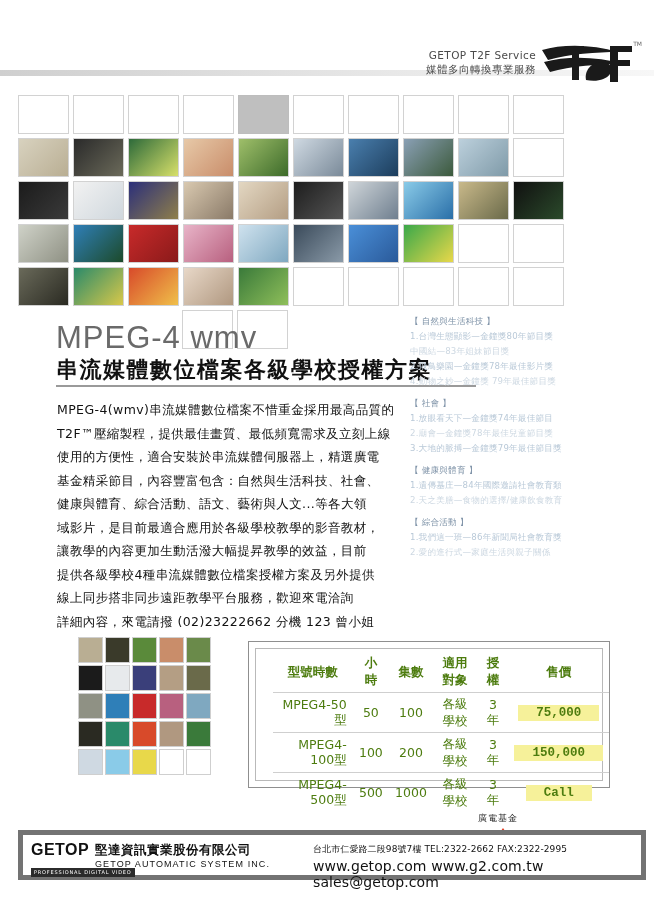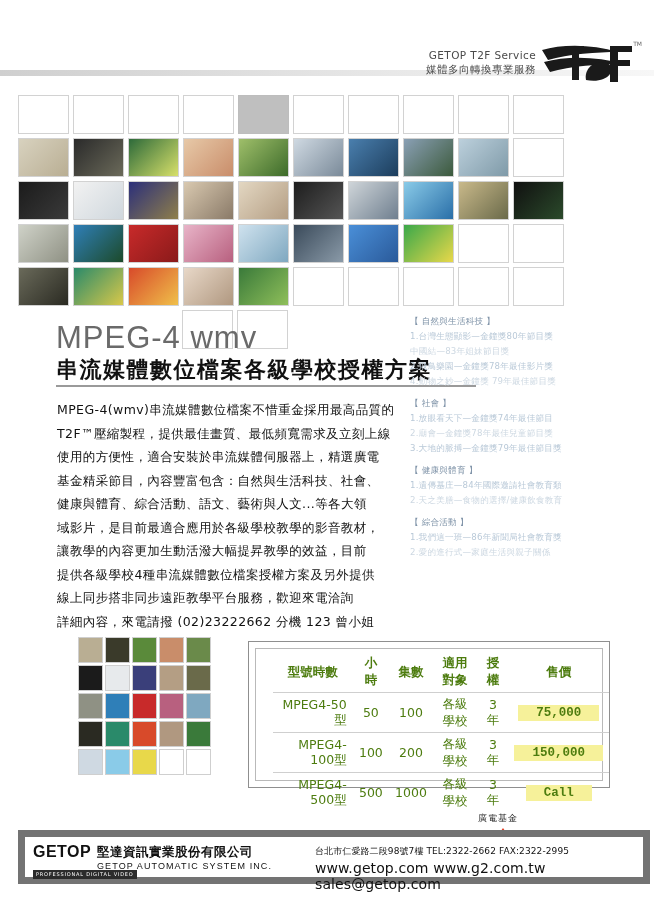--- a/index.html
+++ b/index.html
@@ -63,21 +63,21 @@
   table.price{position:absolute;left:24px;top:10px;border-collapse:collapse;
     font-size:12.5px;color:#4d7c0f;}
   table.price th{font-weight:bold;padding:3px 6px;text-align:center;font-size:12.5px;}
   table.price td{padding:2.5px 6px;text-align:center;border-top:1px solid #cfcfcf;}
   table.price td.model{text-align:right;margin-left:31px;}
   td.price-cell{font-weight:bold;}
   .hl{background:#f6f19a;padding:1px 18px;display:inline-block;font-family:Liberation Mono, monospace;}
 
   
   .footer{position:absolute;left:18px;top:830px;width:618px;height:40px;
-    border:7px solid #737373;background:#ffffff;}
+    border:5px solid #737373;background:#ffffff;}
   .getop{position:absolute;left:8px;top:6px;}
   .getop .g1{font-size:16px;font-weight:bold;color:#111;letter-spacing:.5px;font-family:"Liberation Sans",sans-serif;}
   .getop .g2{margin-top:1px;background:#2b2b2b;color:#fff;font-size:5px;letter-spacing:.8px;padding:1.5px 3px;display:inline-block;}
   .cn-name{position:absolute;left:72px;top:7px;font-size:12.5px;font-weight:bold;color:#111;letter-spacing:.5px;}
   .en-name{position:absolute;left:72px;top:24px;font-size:9px;color:#111;letter-spacing:1.1px;font-family:"Liberation Sans",sans-serif;}
   .addr{position:absolute;left:290px;top:8px;font-size:9px;color:#111;letter-spacing:.1px;}
   .web{position:absolute;left:290px;top:23px;font-size:14px;color:#111;letter-spacing:.1px;}
   .fund-label{position:absolute;right:24px;top:812px;font-size:9px;color:#222;letter-spacing:1px;}
   .fund-mark{position:absolute;right:18px;top:822px;width:48px;height:48px;}
 </style>

